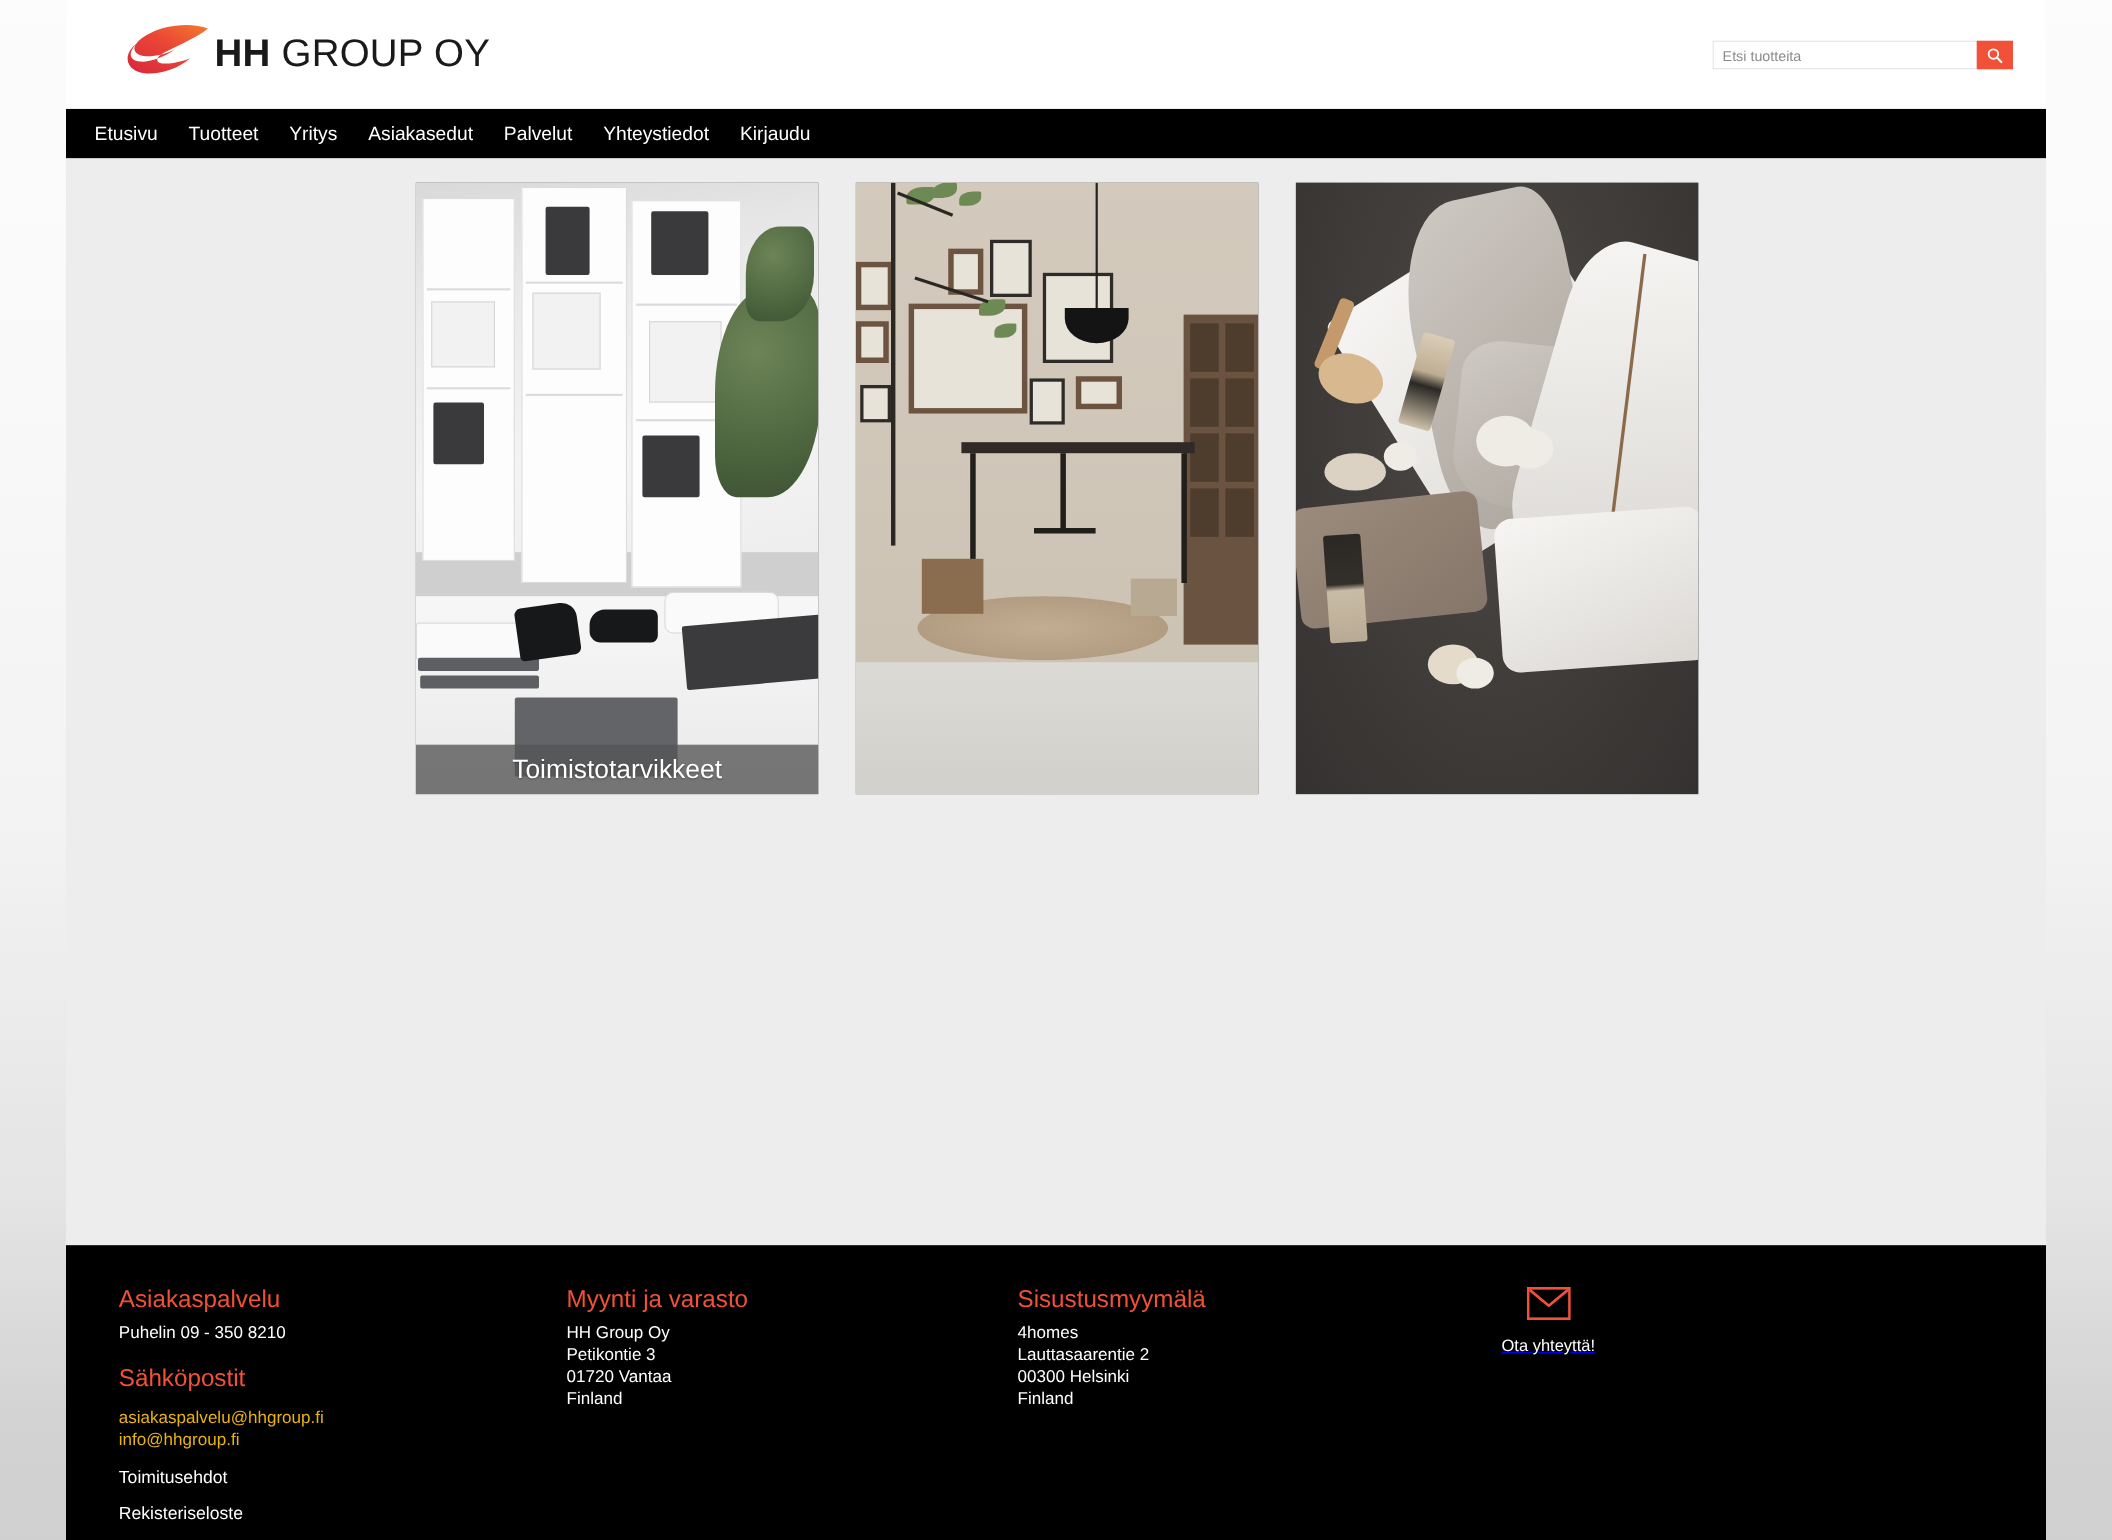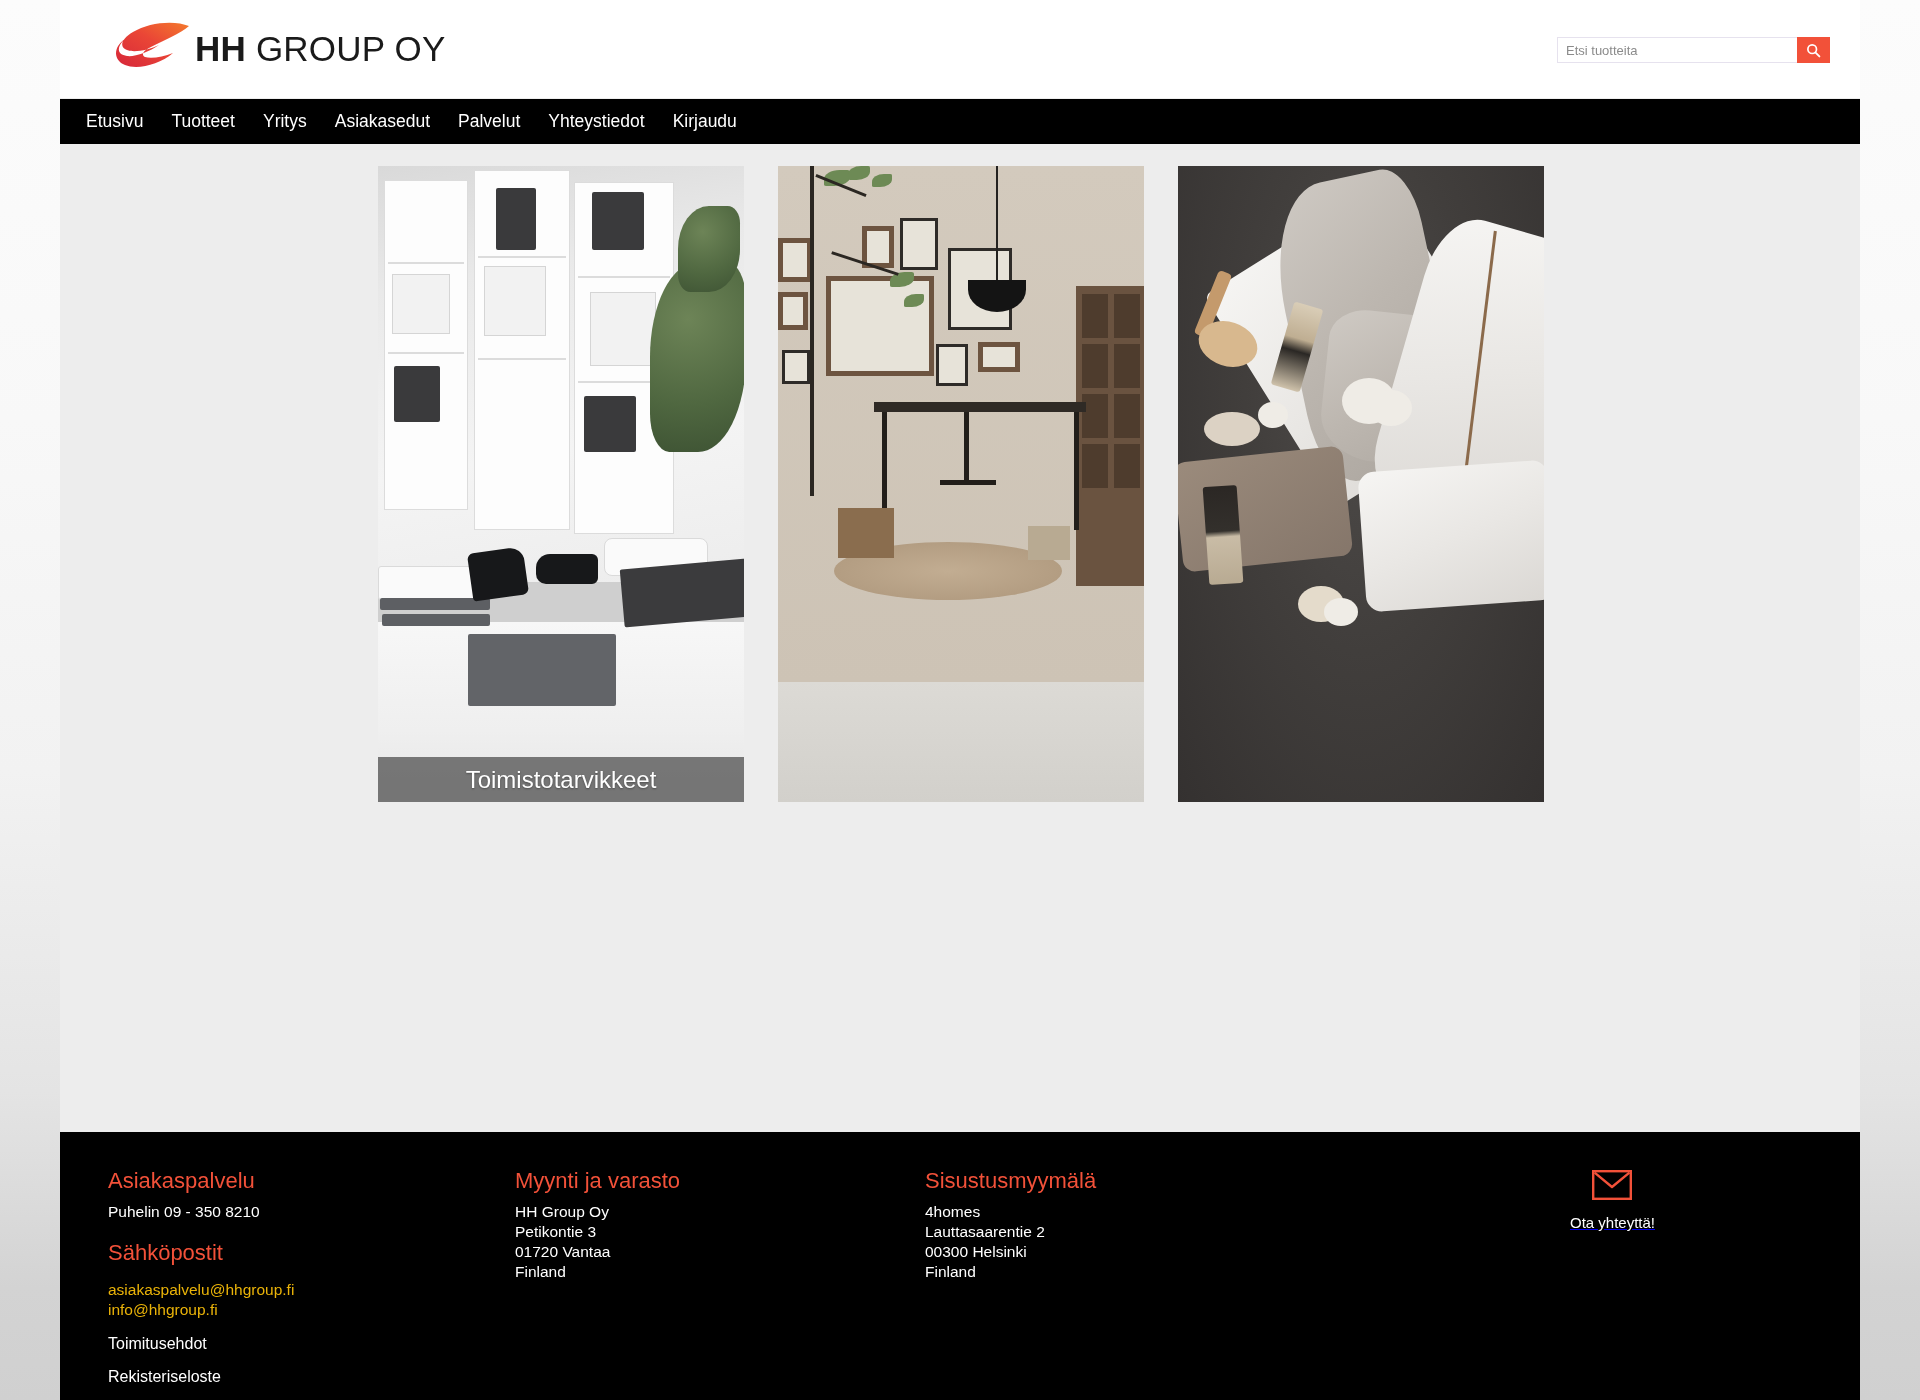--- a/index.html
+++ b/index.html
@@ -119,21 +119,21 @@
     position: absolute;
     left: 318px;
     top: 22px;
     display: flex;
     gap: 34px;
   }
 
   .card {
     position: relative;
     width: 366px;
-    height: 636px;
+    height: 556px;
     overflow: hidden;
     cursor: pointer;
     background: #737373;
   }
 
   .card-photo {
     position: absolute;
     inset: 0;
     overflow: hidden;
   }
@@ -219,21 +219,21 @@
   }
 
   .footer-cols {
     display: flex;
     padding: 36px 0 0 0;
   }
   .fcol { position: relative; }
   .fcol-1 { width: 455px; padding-left: 48px; }
   .fcol-2 { width: 410px; }
   .fcol-3 { width: 440px; }
-  .fcol-4 { flex: 1; text-align: center; padding-top: 2px; }
+  .fcol-4 { flex: 1; text-align: left; padding-top: 2px; }
 
   .f-head {
     color: #f25139;
     font-size: 22px;
     font-weight: normal;
     margin-bottom: 8px;
   }
   .f-head.second { margin-top: 18px; }
   .f-line {
     font-size: 15.5px;

